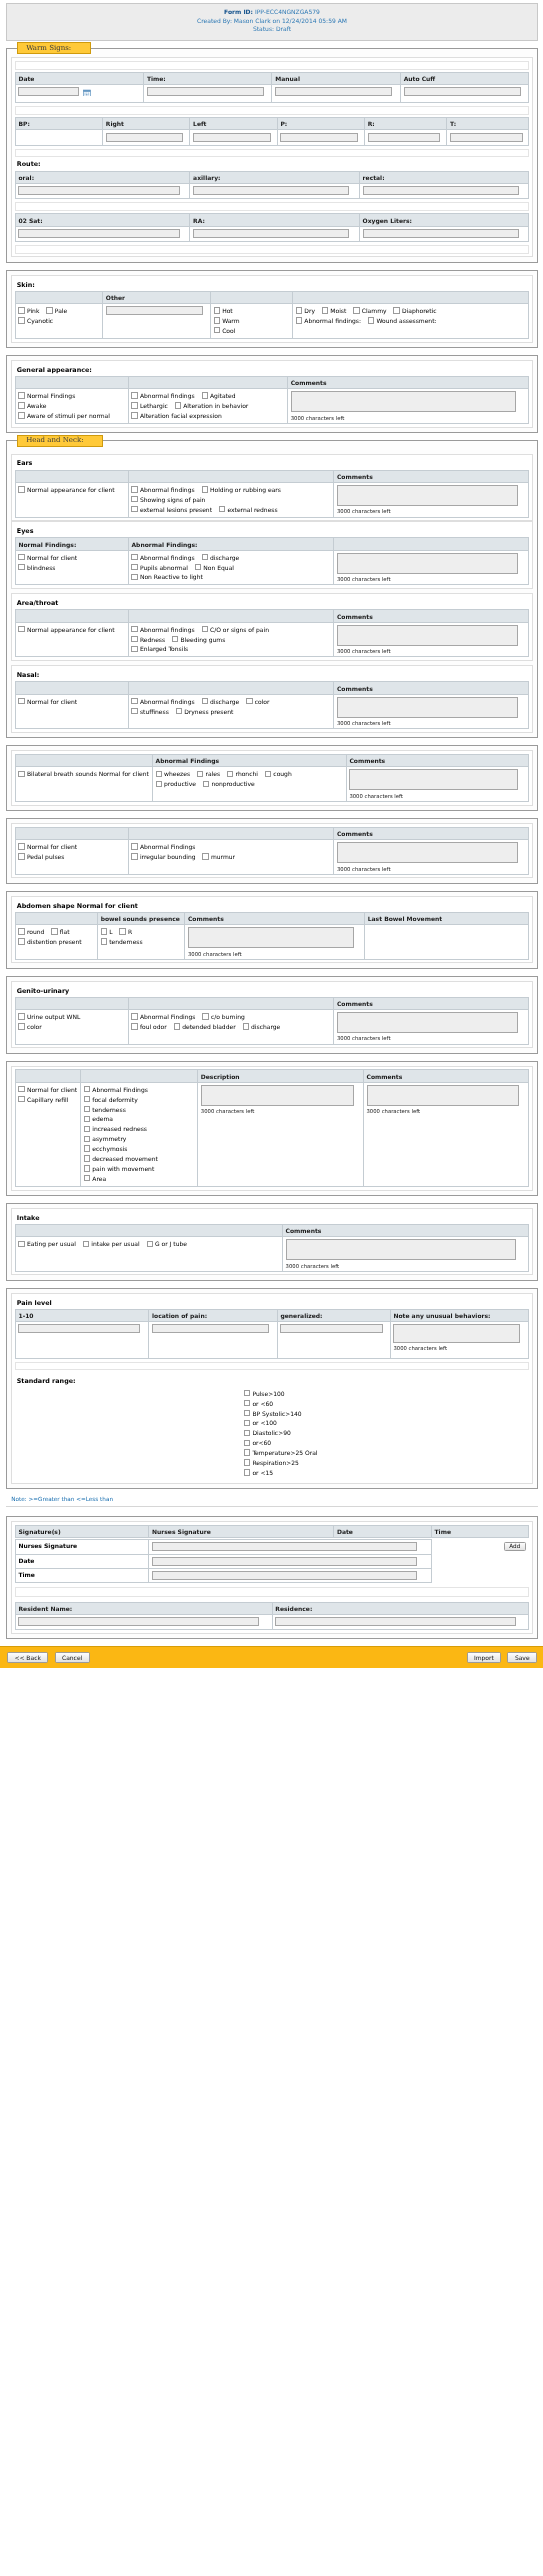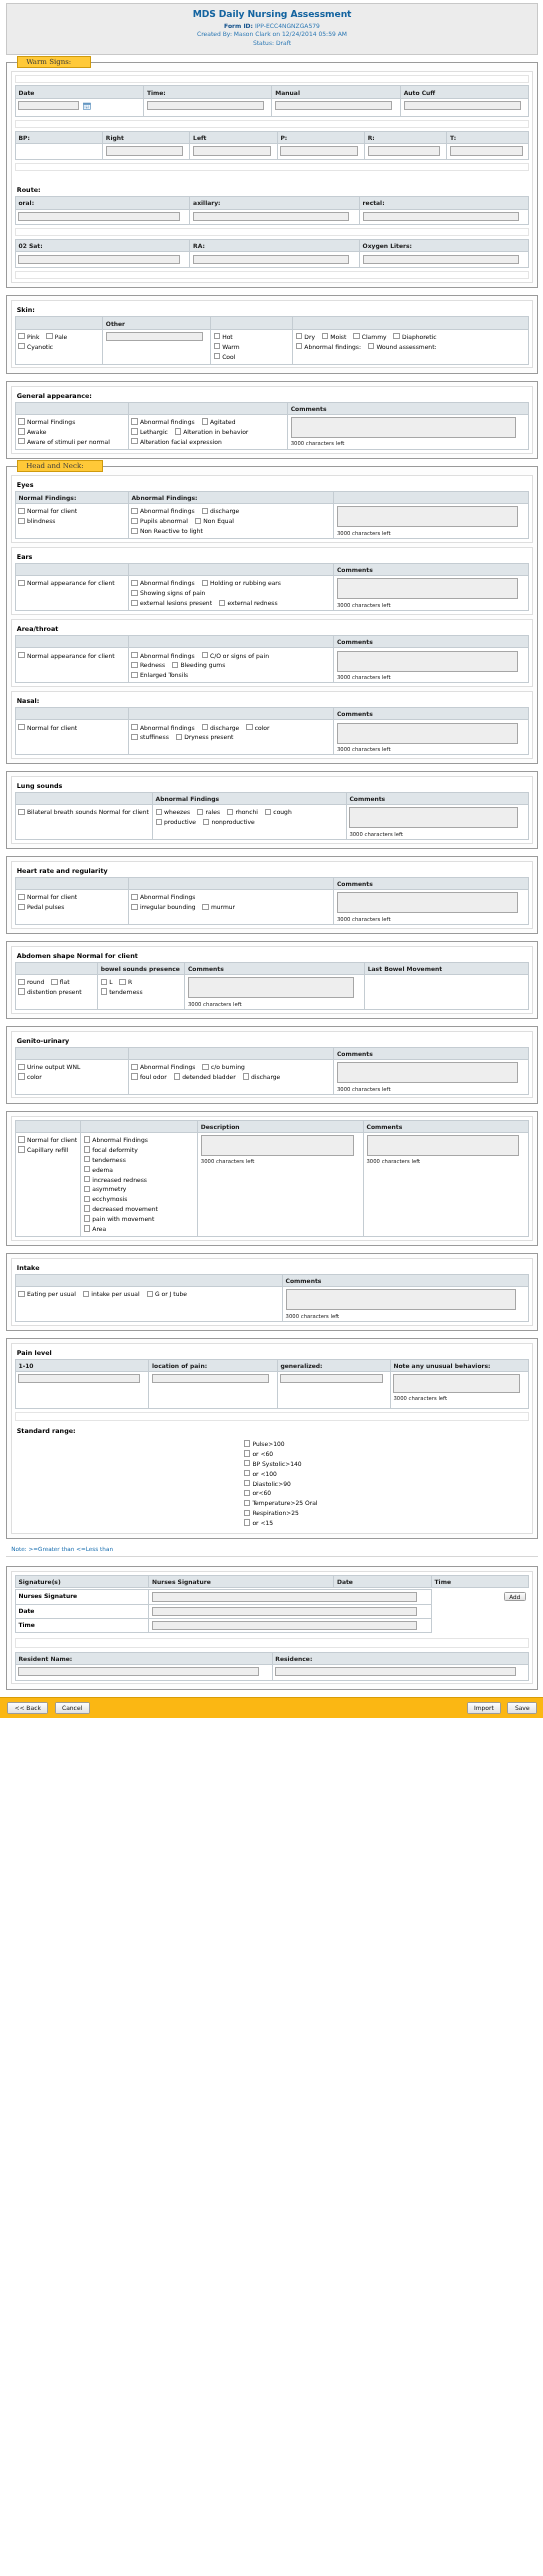--- a/index.html
+++ b/index.html
@@ -142,21 +142,20 @@
   table.profile td.v { color:#222; }
   .profile-box { border:0.7px solid #e2e2e2; background:#fff; }
   .white-strip { background:#fff; border:0.7px solid #e4e4e4; height:8.5px; }
 </style>
 </head>
 <body>
 
 <div class="page">
 
   <div class="form-header">
-    <div class="form-title">MDS Daily Nursing Assessment</div>
     <div class="form-meta">
       <div><b>Form ID:</b>
         <span>IPP-ECC4NGNZGA579</span></div>
       <div>Created By: Mason Clark  on 12/24/2014 05:59 AM</div>
       <div>Status: Draft</div>
     </div>
   </div>
 
 
   <div class="section">
@@ -219,21 +218,21 @@
           <td><input class="tb" value="" style=""></td>
           <td><input class="tb" value="" style=""></td>
           <td><input class="tb" value="" style=""></td>
           <td><input class="tb" value="" style=""></td>
         </tr>
       </tbody>
         </table>
 
       <div class="white-strip" style="margin-top:2.8px;"></div>
 
-      <div class="sub-label" style="margin-top:13px;">Route:</div>
+      <div class="sub-label" style="margin-top:1px;">Route:</div>
       <table class="grid">
         <tbody>
             <tr>
           <th style="width:34%">oral:</th>
           <th style="width:33%">axillary:</th>
           <th style="width:33%">rectal:</th>
         </tr>
         <tr>
           <td style="height:15.6px"><input class="tb" value="" style=""></td>
           <td><input class="tb" value="" style=""></td>
@@ -340,20 +339,55 @@
           </td>
         </tr>
       </tbody>
         </table>
     </div>
   </div>
 
   <div class="section">
     <div class="legend">Head and Neck:</div>
 
+    <div class="section-inner" style="margin-top:4.2px;">
+      <div class="sub-label">Ears</div>
+      <table class="grid">
+        <tbody>
+            <tr>
+          <th style="width:22%">&nbsp;</th>
+          <th style="width:40%">&nbsp;</th>
+          <th style="width:38%">Comments</th>
+        </tr>
+        <tr>
+          <td class="cblist">
+            <span class="cbitem"><span class="cb"></span><span>Normal appearance for client</span></span>
+          </td>
+          <td class="cbwrap">
+            <div>
+              <span class="cbitem"><span class="cb"></span><span>Abnormal findings</span></span>
+              <span class="cbitem"><span class="cb"></span><span>Holding or rubbing ears</span></span>
+            </div>
+            <div>
+              <span class="cbitem"><span class="cb"></span><span>Showing signs of pain</span></span>
+            </div>
+            <div>
+              <span class="cbitem"><span class="cb"></span><span>external lesions present</span></span>
+              <span class="cbitem"><span class="cb"></span><span>external redness</span></span>
+            </div>
+          </td>
+          <td>
+            <textarea class="ta" style=""></textarea>
+            <span class="charcount">3000 characters left</span>
+          </td>
+        </tr>
+      </tbody>
+        </table>
+    </div>
+
     <div class="section-inner">
       <div class="sub-label">Eyes</div>
       <table class="grid">
         <tbody>
             <tr>
           <th style="width:22%">Normal Findings:</th>
           <th style="width:40%">Abnormal Findings:</th>
           <th style="width:38%">&nbsp;</th>
         </tr>
         <tr>
@@ -377,100 +411,65 @@
           <td>
             <textarea class="ta" style=""></textarea>
             <span class="charcount">3000 characters left</span>
           </td>
         </tr>
       </tbody>
         </table>
     </div>
 
     <div class="section-inner" style="margin-top:4.2px;">
-      <div class="sub-label">Ears</div>
+      <div class="sub-label">Area/throat</div>
       <table class="grid">
         <tbody>
             <tr>
           <th style="width:22%">&nbsp;</th>
           <th style="width:40%">&nbsp;</th>
           <th style="width:38%">Comments</th>
         </tr>
         <tr>
           <td class="cblist">
             <span class="cbitem"><span class="cb"></span><span>Normal appearance for client</span></span>
           </td>
           <td class="cbwrap">
             <div>
               <span class="cbitem"><span class="cb"></span><span>Abnormal findings</span></span>
-              <span class="cbitem"><span class="cb"></span><span>Holding or rubbing ears</span></span>
-            </div>
-            <div>
-              <span class="cbitem"><span class="cb"></span><span>Showing signs of pain</span></span>
-            </div>
-            <div>
-              <span class="cbitem"><span class="cb"></span><span>external lesions present</span></span>
-              <span class="cbitem"><span class="cb"></span><span>external redness</span></span>
+              <span class="cbitem"><span class="cb"></span><span>C/O or signs of pain</span></span>
+            </div>
+            <div>
+              <span class="cbitem"><span class="cb"></span><span>Redness</span></span>
+              <span class="cbitem"><span class="cb"></span><span>Bleeding gums</span></span>
+            </div>
+            <div>
+              <span class="cbitem"><span class="cb"></span><span>Enlarged Tonsils</span></span>
             </div>
           </td>
           <td>
             <textarea class="ta" style=""></textarea>
             <span class="charcount">3000 characters left</span>
           </td>
         </tr>
       </tbody>
         </table>
     </div>
 
     <div class="section-inner" style="margin-top:4.2px;">
-      <div class="sub-label">Area/throat</div>
+      <div class="sub-label">Nasal:</div>
       <table class="grid">
         <tbody>
             <tr>
           <th style="width:22%">&nbsp;</th>
           <th style="width:40%">&nbsp;</th>
           <th style="width:38%">Comments</th>
         </tr>
         <tr>
           <td class="cblist">
-            <span class="cbitem"><span class="cb"></span><span>Normal appearance for client</span></span>
-          </td>
-          <td class="cbwrap">
-            <div>
-              <span class="cbitem"><span class="cb"></span><span>Abnormal findings</span></span>
-              <span class="cbitem"><span class="cb"></span><span>C/O or signs of pain</span></span>
-            </div>
-            <div>
-              <span class="cbitem"><span class="cb"></span><span>Redness</span></span>
-              <span class="cbitem"><span class="cb"></span><span>Bleeding gums</span></span>
-            </div>
-            <div>
-              <span class="cbitem"><span class="cb"></span><span>Enlarged Tonsils</span></span>
-            </div>
-          </td>
-          <td>
-            <textarea class="ta" style=""></textarea>
-            <span class="charcount">3000 characters left</span>
-          </td>
-        </tr>
-      </tbody>
-        </table>
-    </div>
-
-    <div class="section-inner" style="margin-top:4.2px;">
-      <div class="sub-label">Nasal:</div>
-      <table class="grid">
-        <tbody>
-            <tr>
-          <th style="width:22%">&nbsp;</th>
-          <th style="width:40%">&nbsp;</th>
-          <th style="width:38%">Comments</th>
-        </tr>
-        <tr>
-          <td class="cblist">
             <span class="cbitem"><span class="cb"></span><span>Normal for client</span></span>
           </td>
           <td class="cbwrap">
             <div>
               <span class="cbitem"><span class="cb"></span><span>Abnormal findings</span></span>
               <span class="cbitem"><span class="cb"></span><span>discharge</span></span>
               <span class="cbitem"><span class="cb"></span><span>color</span></span>
             </div>
             <div>
               <span class="cbitem"><span class="cb"></span><span>stuffiness</span></span>
@@ -482,21 +481,20 @@
             <span class="charcount">3000 characters left</span>
           </td>
         </tr>
       </tbody>
         </table>
     </div>
   </div>
 
   <div class="plain-section">
     <div class="section-inner">
-      <div class="sub-label">Lung sounds</div>
       <table class="grid">
         <tbody>
             <tr>
           <th style="width:22%">&nbsp;</th>
           <th style="width:40%">Abnormal Findings</th>
           <th style="width:38%">Comments</th>
         </tr>
         <tr>
           <td class="cblist">
             <span class="cbitem"><span class="cb"></span><span>Bilateral breath sounds Normal for client</span></span>
@@ -518,21 +516,20 @@
             <span class="charcount">3000 characters left</span>
           </td>
         </tr>
       </tbody>
         </table>
     </div>
   </div>
 
   <div class="plain-section">
     <div class="section-inner">
-      <div class="sub-label">Heart rate and regularity</div>
       <table class="grid">
         <tbody>
             <tr>
           <th style="width:22%">&nbsp;</th>
           <th style="width:40%">&nbsp;</th>
           <th style="width:38%">Comments</th>
         </tr>
         <tr>
           <td class="cblist">
             <span class="cbitem"><span class="cb"></span><span>Normal for client</span></span>

